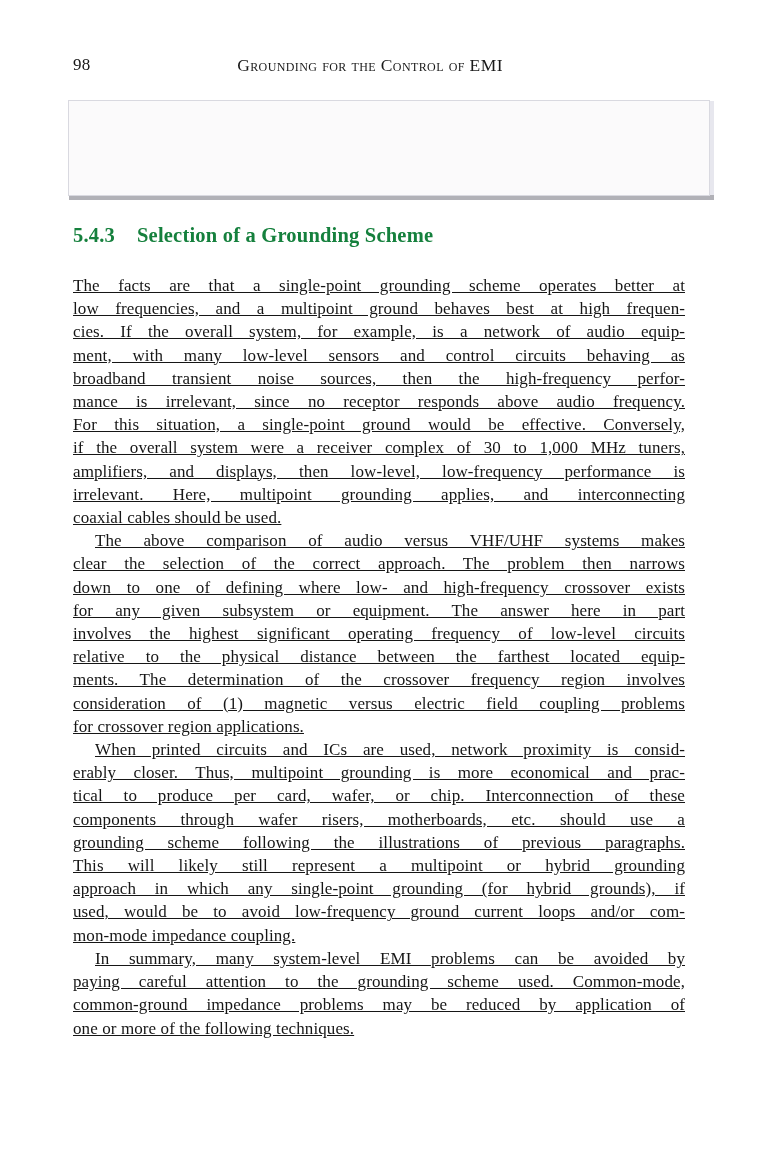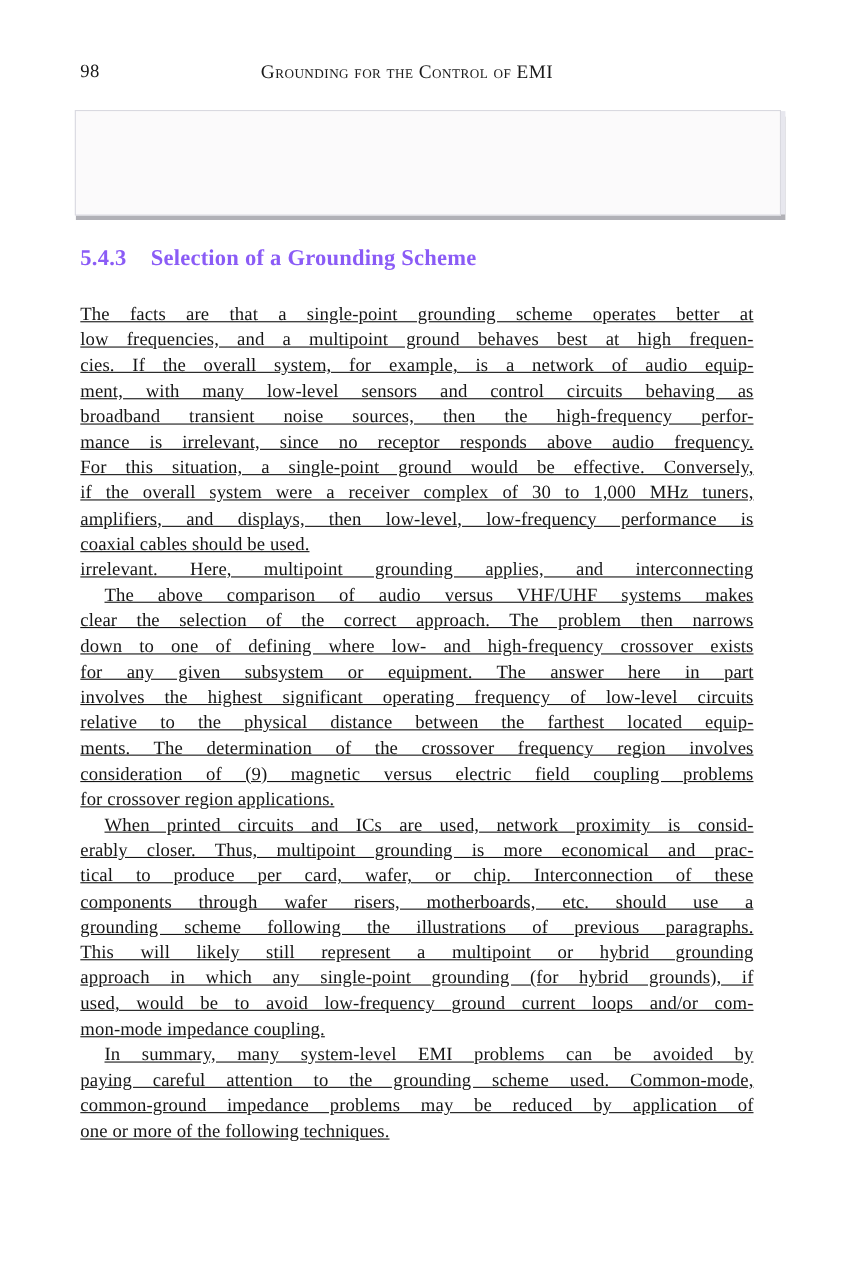--- a/index.html
+++ b/index.html
@@ -59,21 +59,21 @@
   
   .section-heading {
     position: absolute;
     top: 224px;
     left: 73px;
     right: 81px;
     margin: 0;
     font-size: 20.5px;
     font-weight: bold;
     letter-spacing: 0.2px;
-    color: #8b5cf6;
+    color: #15803d;
   }
   .section-number {
     display: inline-block;
     margin-right: 22px;
   }
 
   
   .body-text {
     position: absolute;
     top: 274px;
@@ -121,32 +121,32 @@
       <div class="paragraph">
         <div class="text-line">The facts are that a single-point grounding scheme operates better at</div>
         <div class="text-line">low frequencies, and a multipoint ground behaves best at high frequen-</div>
         <div class="text-line">cies. If the overall system, for example, is a network of audio equip-</div>
         <div class="text-line">ment, with many low-level sensors and control circuits behaving as</div>
         <div class="text-line">broadband transient noise sources, then the high-frequency perfor-</div>
         <div class="text-line">mance is irrelevant, since no receptor responds above audio frequency.</div>
         <div class="text-line">For this situation, a single-point ground would be effective. Conversely,</div>
         <div class="text-line">if the overall system were a receiver complex of 30 to 1,000 MHz tuners,</div>
         <div class="text-line">amplifiers, and displays, then low-level, low-frequency performance is</div>
+        <div class="text-line">irrelevant. Here, multipoint grounding applies, and interconnecting</div>
         <div class="text-line last-line">coaxial cables should be used.</div>
-        <div class="text-line">irrelevant. Here, multipoint grounding applies, and interconnecting</div>
       </div>
       <div class="paragraph">
         <div class="text-line first-indent">The above comparison of audio versus VHF/UHF systems makes</div>
         <div class="text-line">clear the selection of the correct approach. The problem then narrows</div>
         <div class="text-line">down to one of defining where low- and high-frequency crossover exists</div>
         <div class="text-line">for any given subsystem or equipment. The answer here in part</div>
         <div class="text-line">involves the highest significant operating frequency of low-level circuits</div>
         <div class="text-line">relative to the physical distance between the farthest located equip-</div>
         <div class="text-line">ments. The determination of the crossover frequency region involves</div>
-        <div class="text-line">consideration of (9) magnetic versus electric field coupling problems</div>
+        <div class="text-line">consideration of (1) magnetic versus electric field coupling problems</div>
         <div class="text-line last-line">for crossover region applications.</div>
       </div>
       <div class="paragraph">
         <div class="text-line first-indent">When printed circuits and ICs are used, network proximity is consid-</div>
         <div class="text-line">erably closer. Thus, multipoint grounding is more economical and prac-</div>
         <div class="text-line">tical to produce per card, wafer, or chip. Interconnection of these</div>
         <div class="text-line">components through wafer risers, motherboards, etc. should use a</div>
         <div class="text-line">grounding scheme following the illustrations of previous paragraphs.</div>
         <div class="text-line">This will likely still represent a multipoint or hybrid grounding</div>
         <div class="text-line">approach in which any single-point grounding (for hybrid grounds), if</div>

